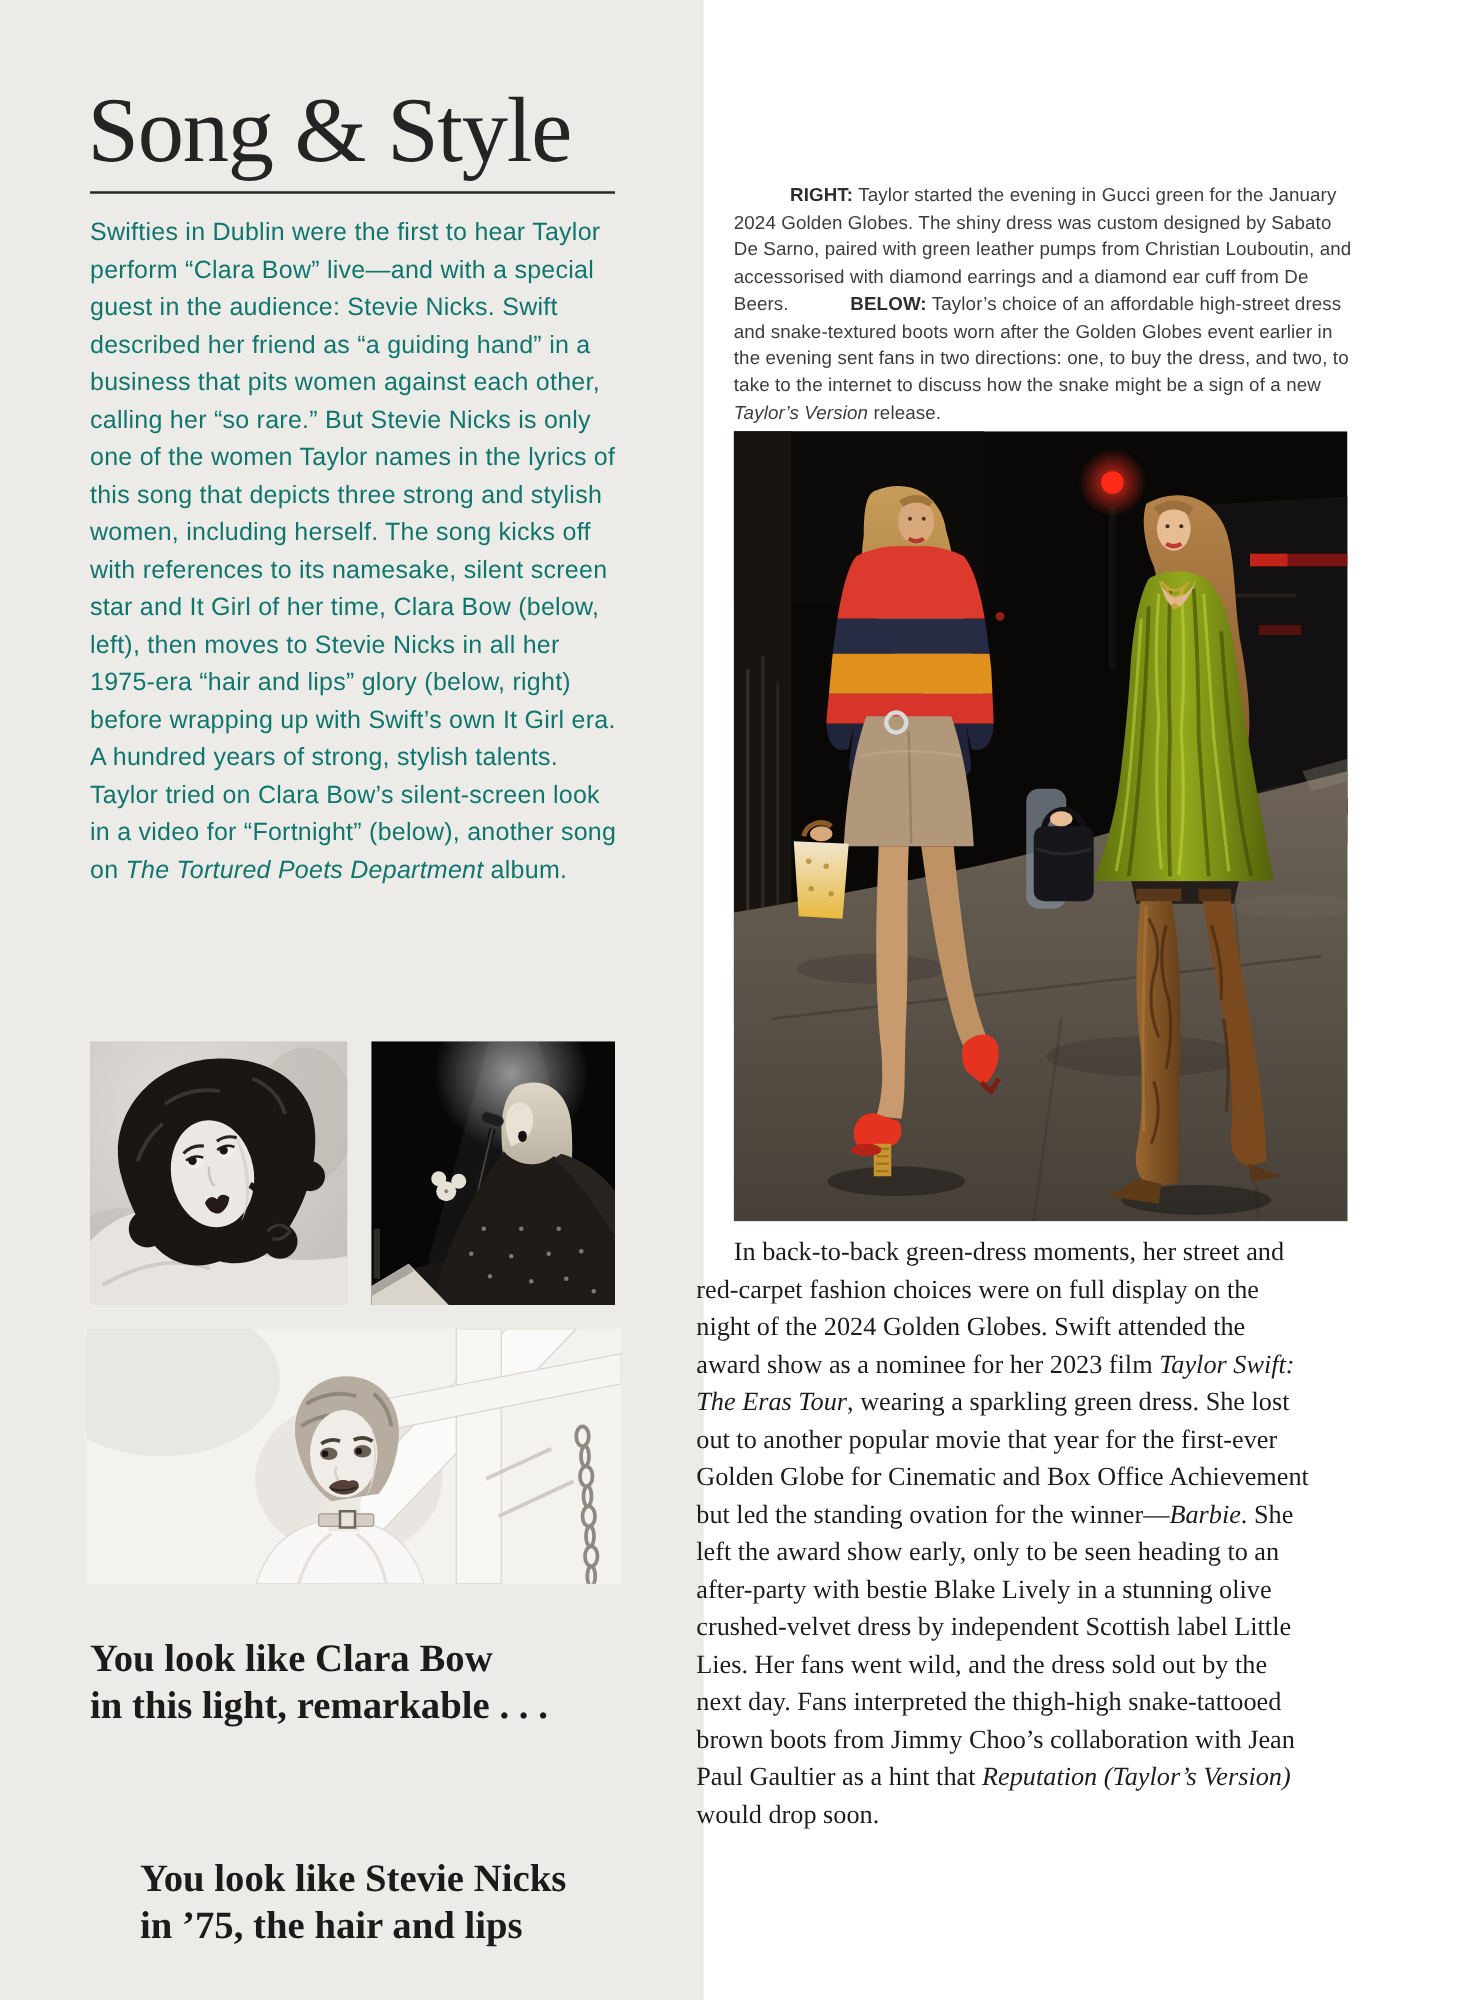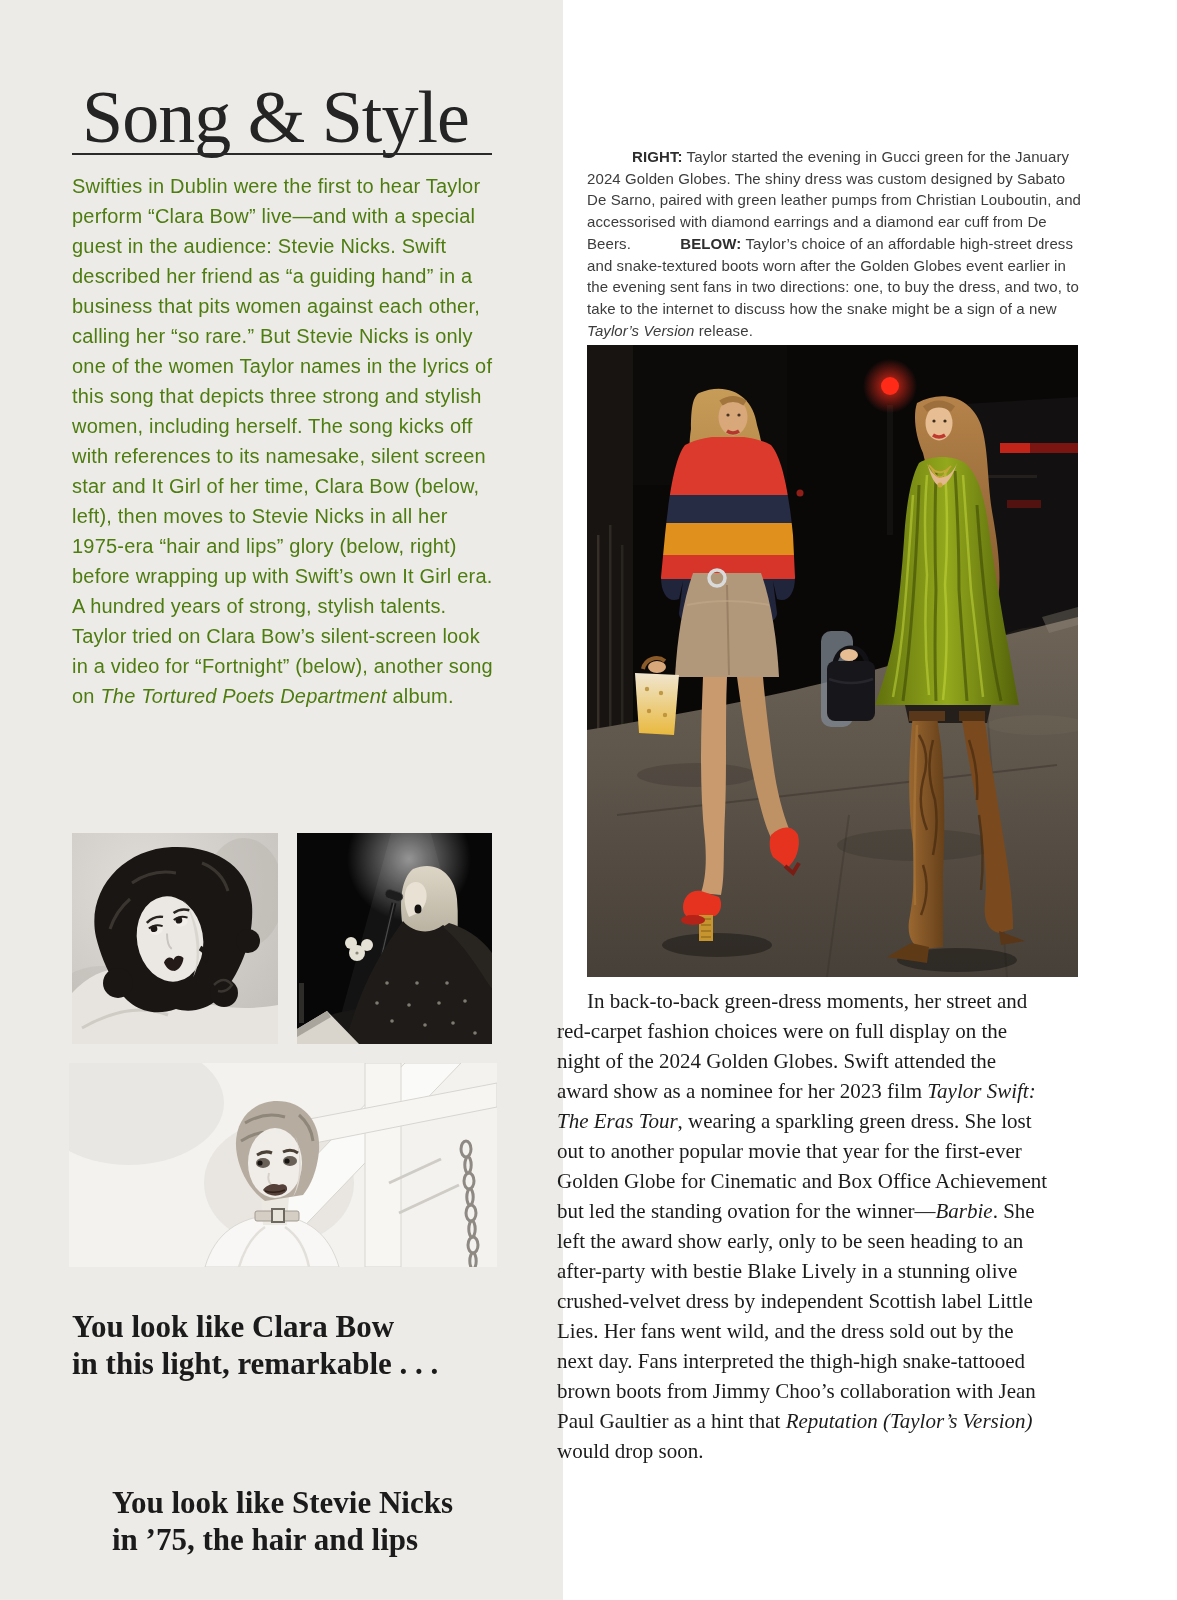--- a/index.html
+++ b/index.html
@@ -2,24 +2,24 @@
 <html><head>
 <meta charset="utf-8">
 <style>
   html,body{margin:0;padding:0;}
   .page{position:relative;width:1177px;height:1600px;overflow:hidden;
         font-family:"Liberation Serif",serif;color:#1e1e1e;background:#edebe7;}
   .bg-right{position:absolute;left:563px;top:0;width:614px;height:1600px;background:#ffffff;}
   .abs{position:absolute;}
   
   .title{left:70px;top:64px;width:430px;font-family:"Liberation Serif",serif;
-         font-size:74px;line-height:1.12;font-weight:400;letter-spacing:-1px;color:#242424;margin:12px;}
+         font-size:74px;line-height:1.12;font-weight:400;letter-spacing:-1px;color:#242424;margin:0;}
   .rule{left:72px;top:153px;width:420px;height:2px;background:#2a2a2a;}
   .intro{left:72px;top:171px;width:427px;margin:0;font-family:"Liberation Sans",sans-serif;
-         font-size:20px;line-height:30px;letter-spacing:.2px;color:#4d7c0f;}
+         font-size:20px;line-height:30px;letter-spacing:.2px;color:#0f766e;}
   .figure{margin:0;padding:0;}
   .photo-clara{left:72px;top:833px;width:206px;height:211px;}
   .photo-stevie{left:297px;top:833px;width:195px;height:211px;}
   .photo-fortnight{left:69px;top:1063px;width:428px;height:204px;}
   .pull-quote{left:72px;width:430px;margin:0;font-family:"Liberation Serif",serif;
               font-weight:bold;font-size:31px;line-height:37px;color:#1b1b1b;white-space:pre-line;}
   .pq1{top:1308px;}
   .pq2{top:1484px;margin-left:40px;}
   .attribution{left:72px;top:1492px;width:424px;margin:0;text-align:right;padding-right:64px;
                box-sizing:border-box;font-family:"Liberation Serif",serif;font-weight:bold;

